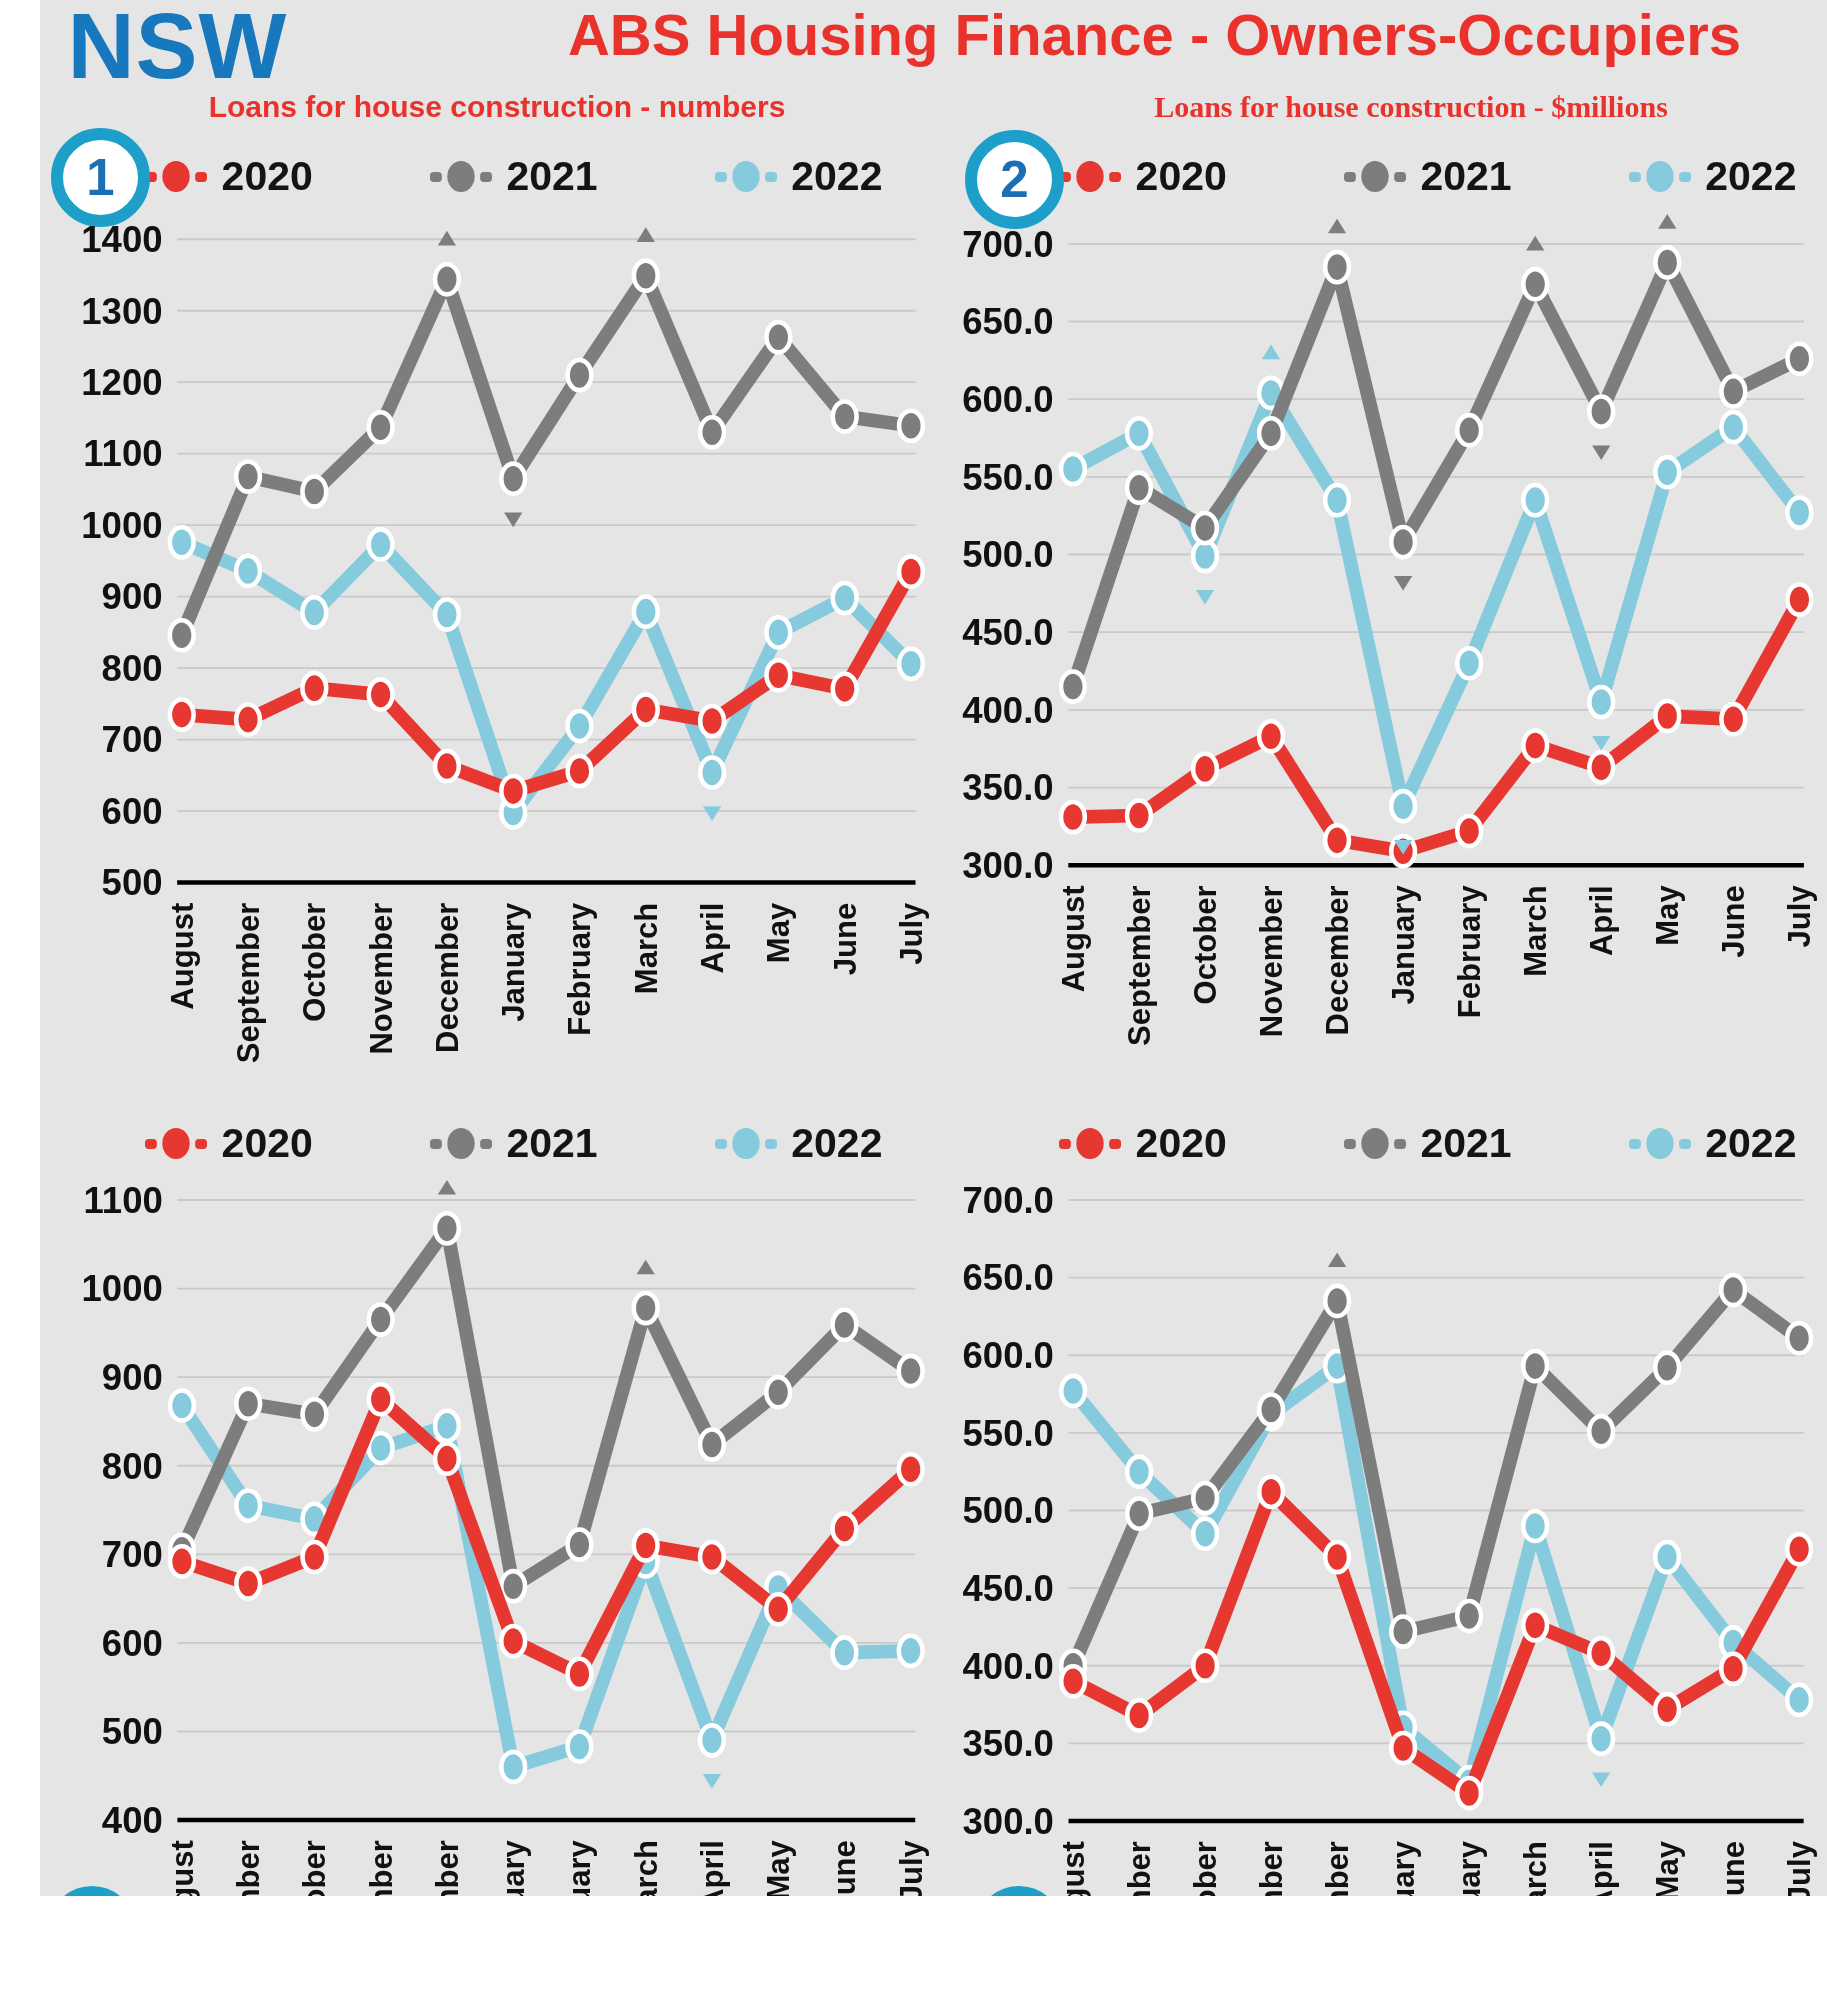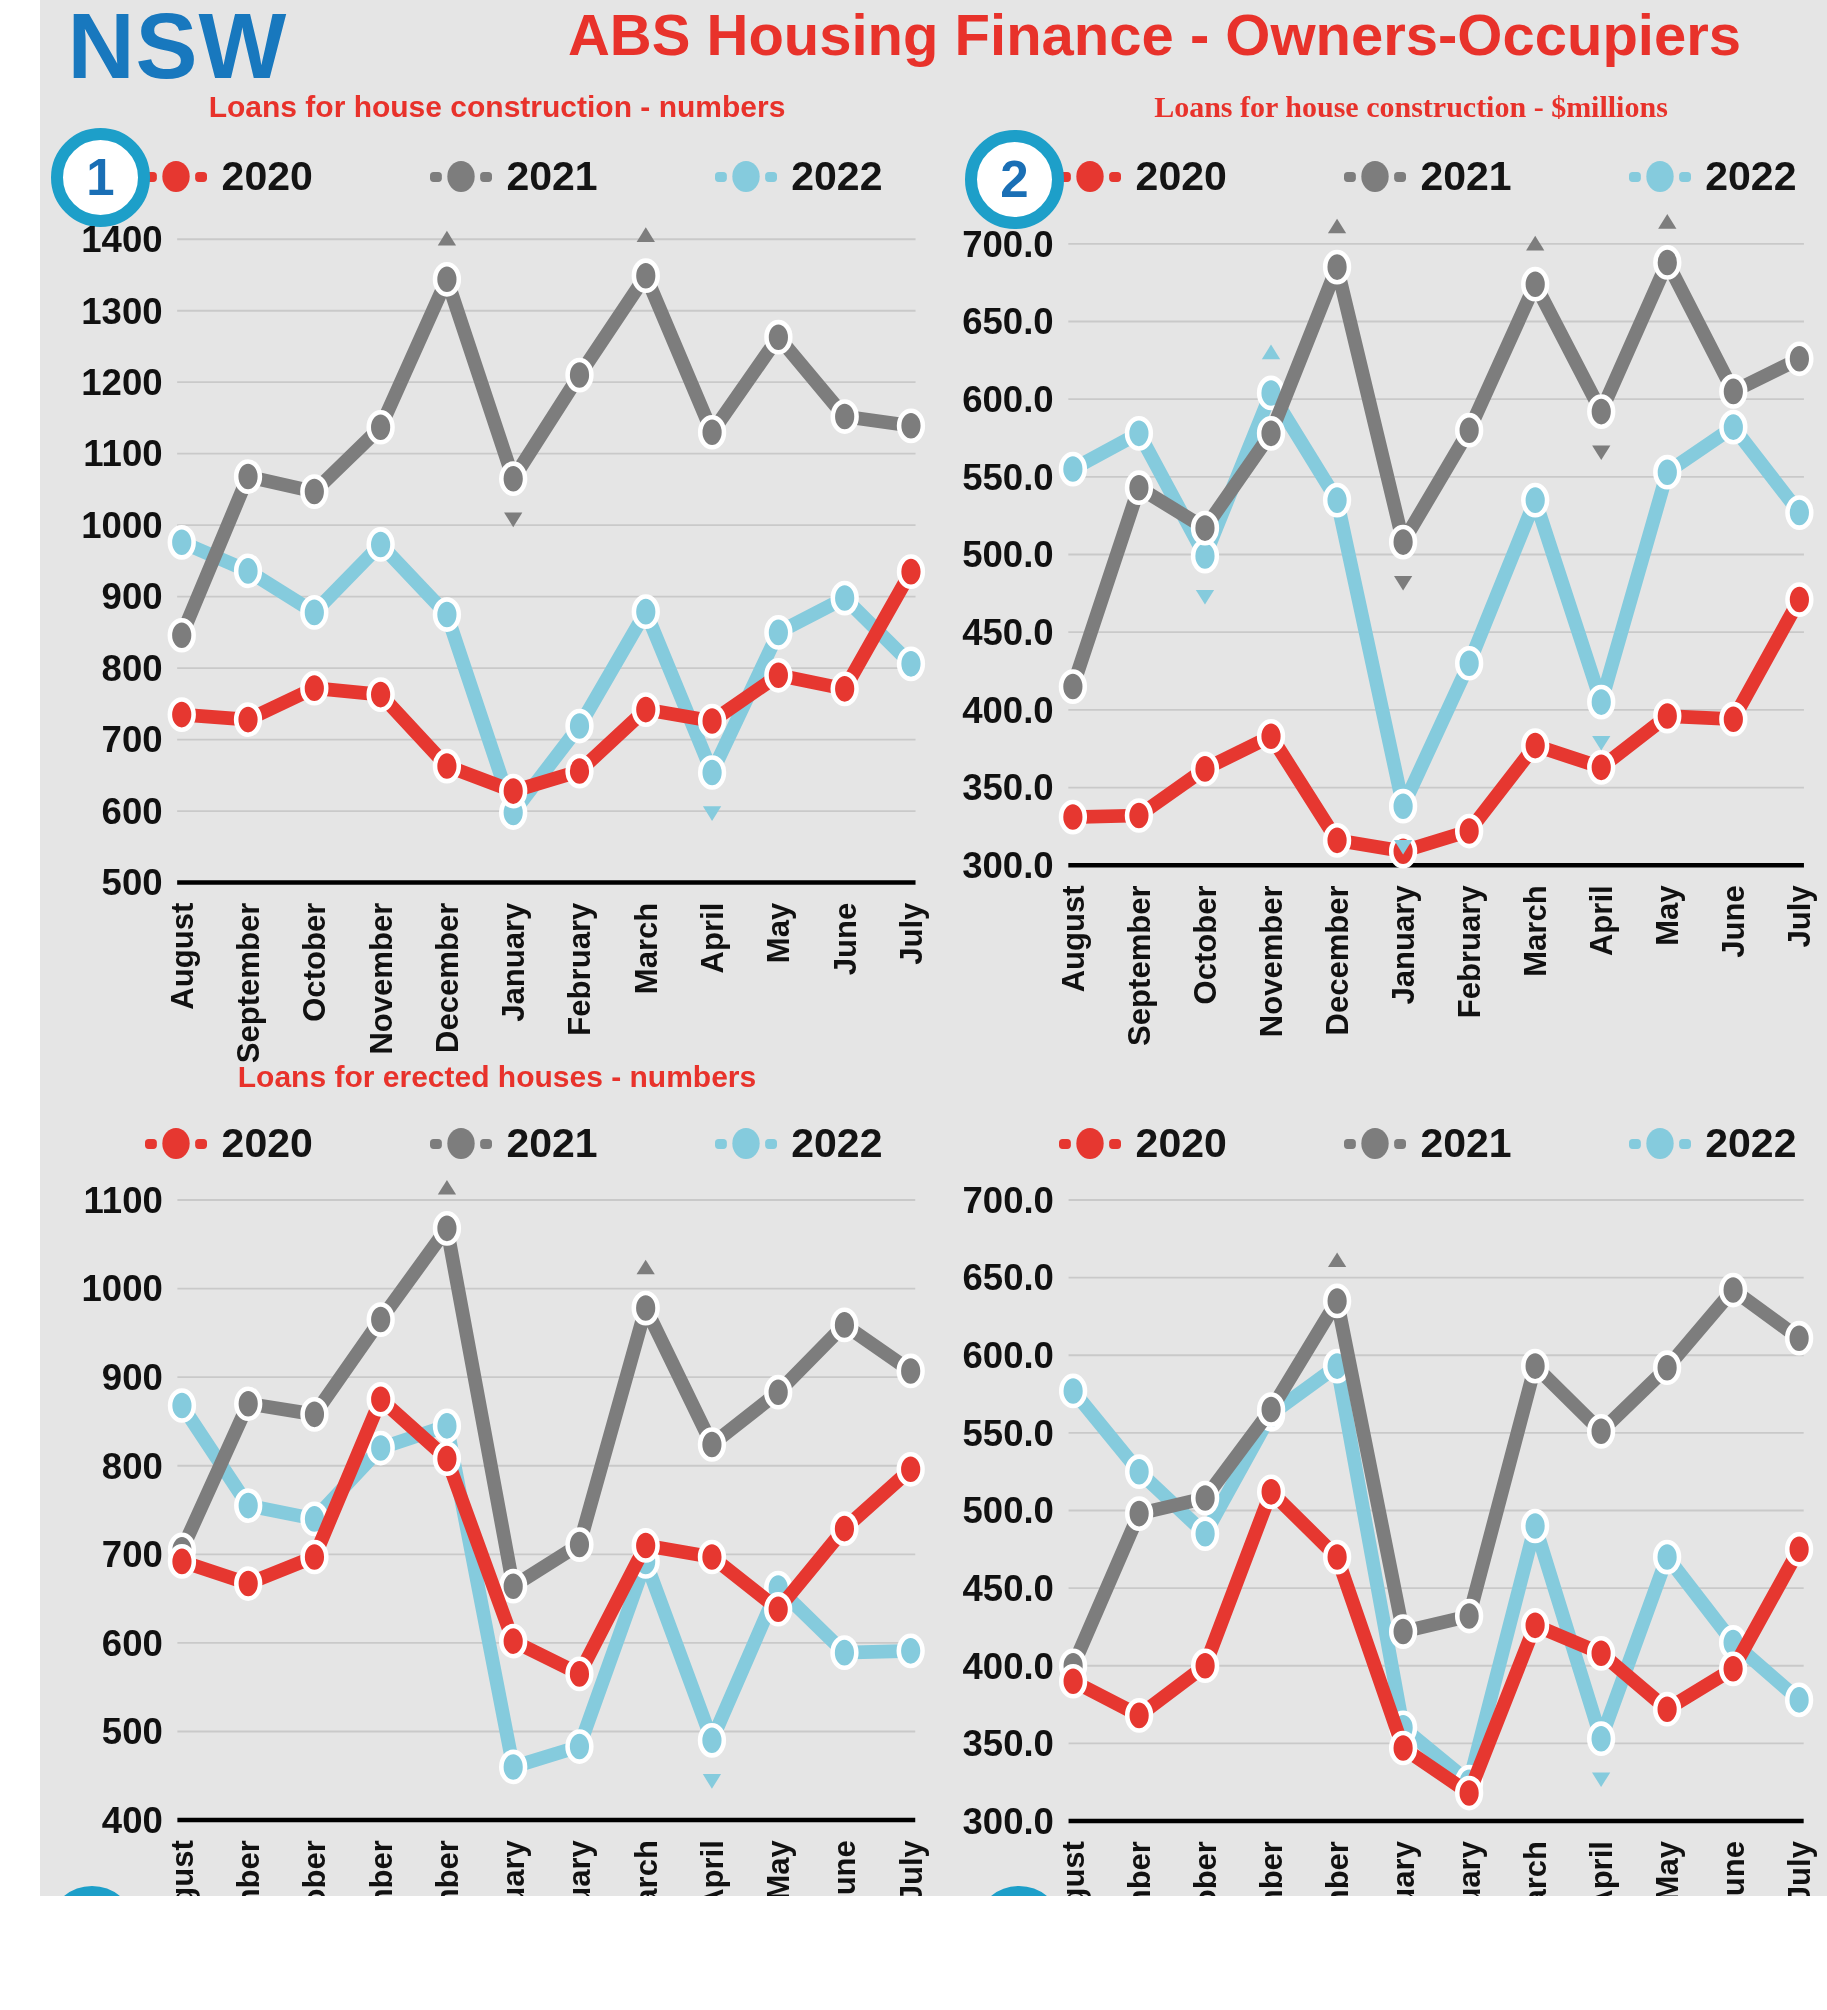--- a/index.html
+++ b/index.html
@@ -42,21 +42,20 @@
 </head>
 <body>
 
 <div class="page">
 
   <div class="nsw" style="color: rgb(24, 120, 190);">NSW</div>
   <div class="main-title" style="color: rgb(232, 50, 43);">ABS Housing Finance - Owners-Occupiers</div>
 
   <div class="subtitle st1" style="color: rgb(232, 50, 43);">Loans for house construction - numbers</div>
   <div class="subtitle st2" style="color: rgb(232, 50, 43);">Loans for house construction - $millions</div>
-  <div class="subtitle st3" style="color: rgb(232, 50, 43);">Loans for erected houses - numbers</div>
 
   <div class="legend lg1">
     <div class="legend-item">
       <svg class="lmark" width="62" height="37" viewBox="0 0 68 40">
           <rect x="0" y="15" width="13" height="11" rx="4" fill="#e63730"></rect>
           <ellipse cx="34" cy="20" rx="15" ry="17" fill="#e63730"></ellipse>
           <rect x="55" y="15" width="13" height="11" rx="4" fill="#e63730"></rect>
         </svg>
       <span>2020</span>
     </div>

